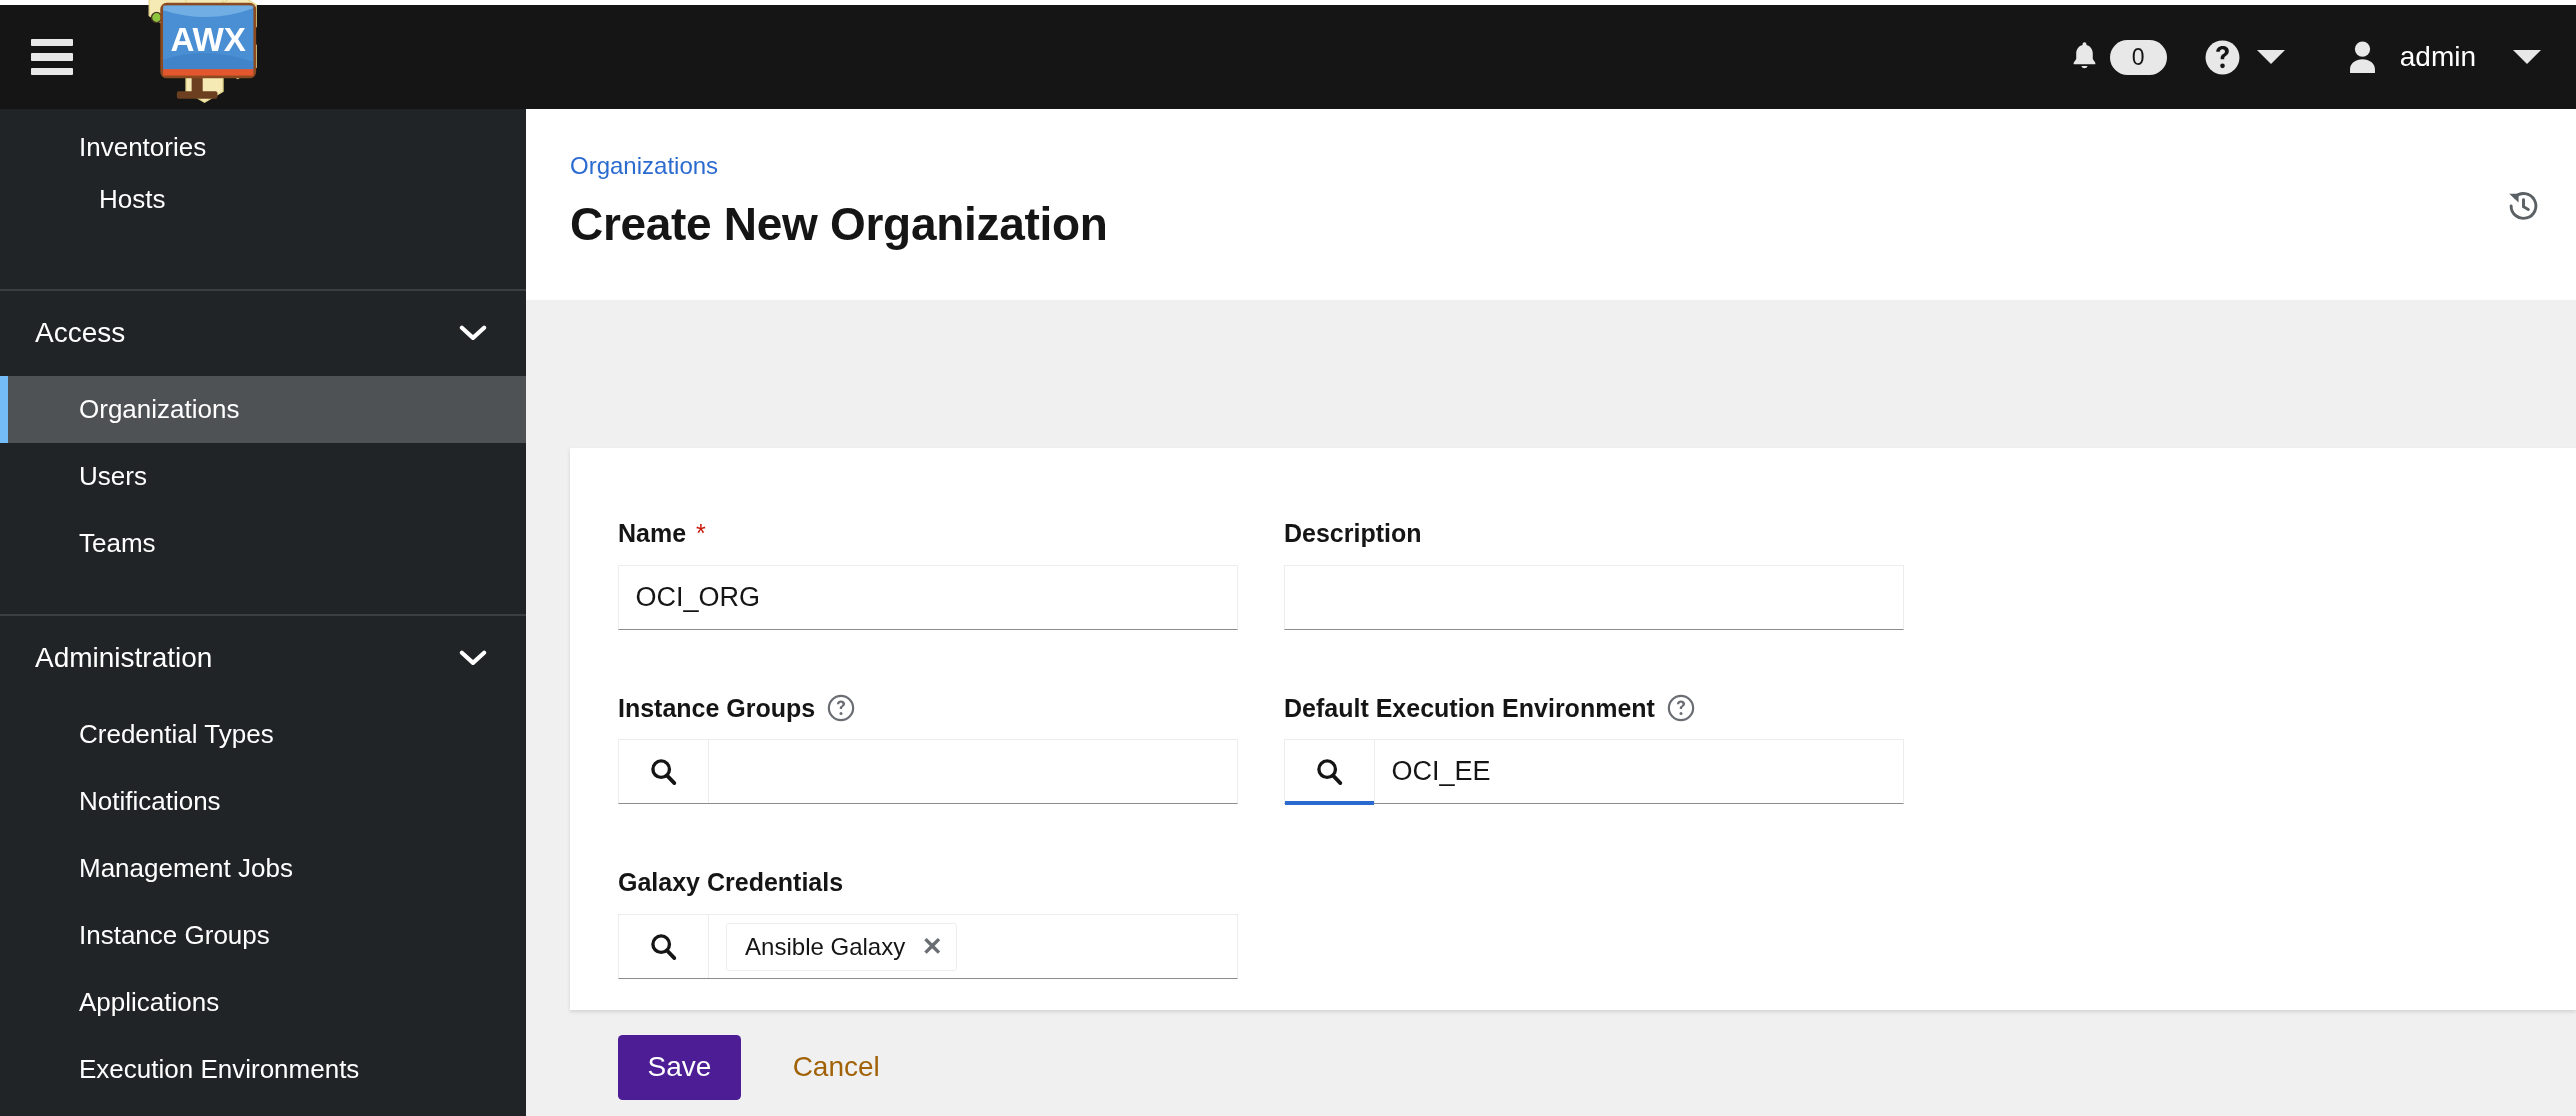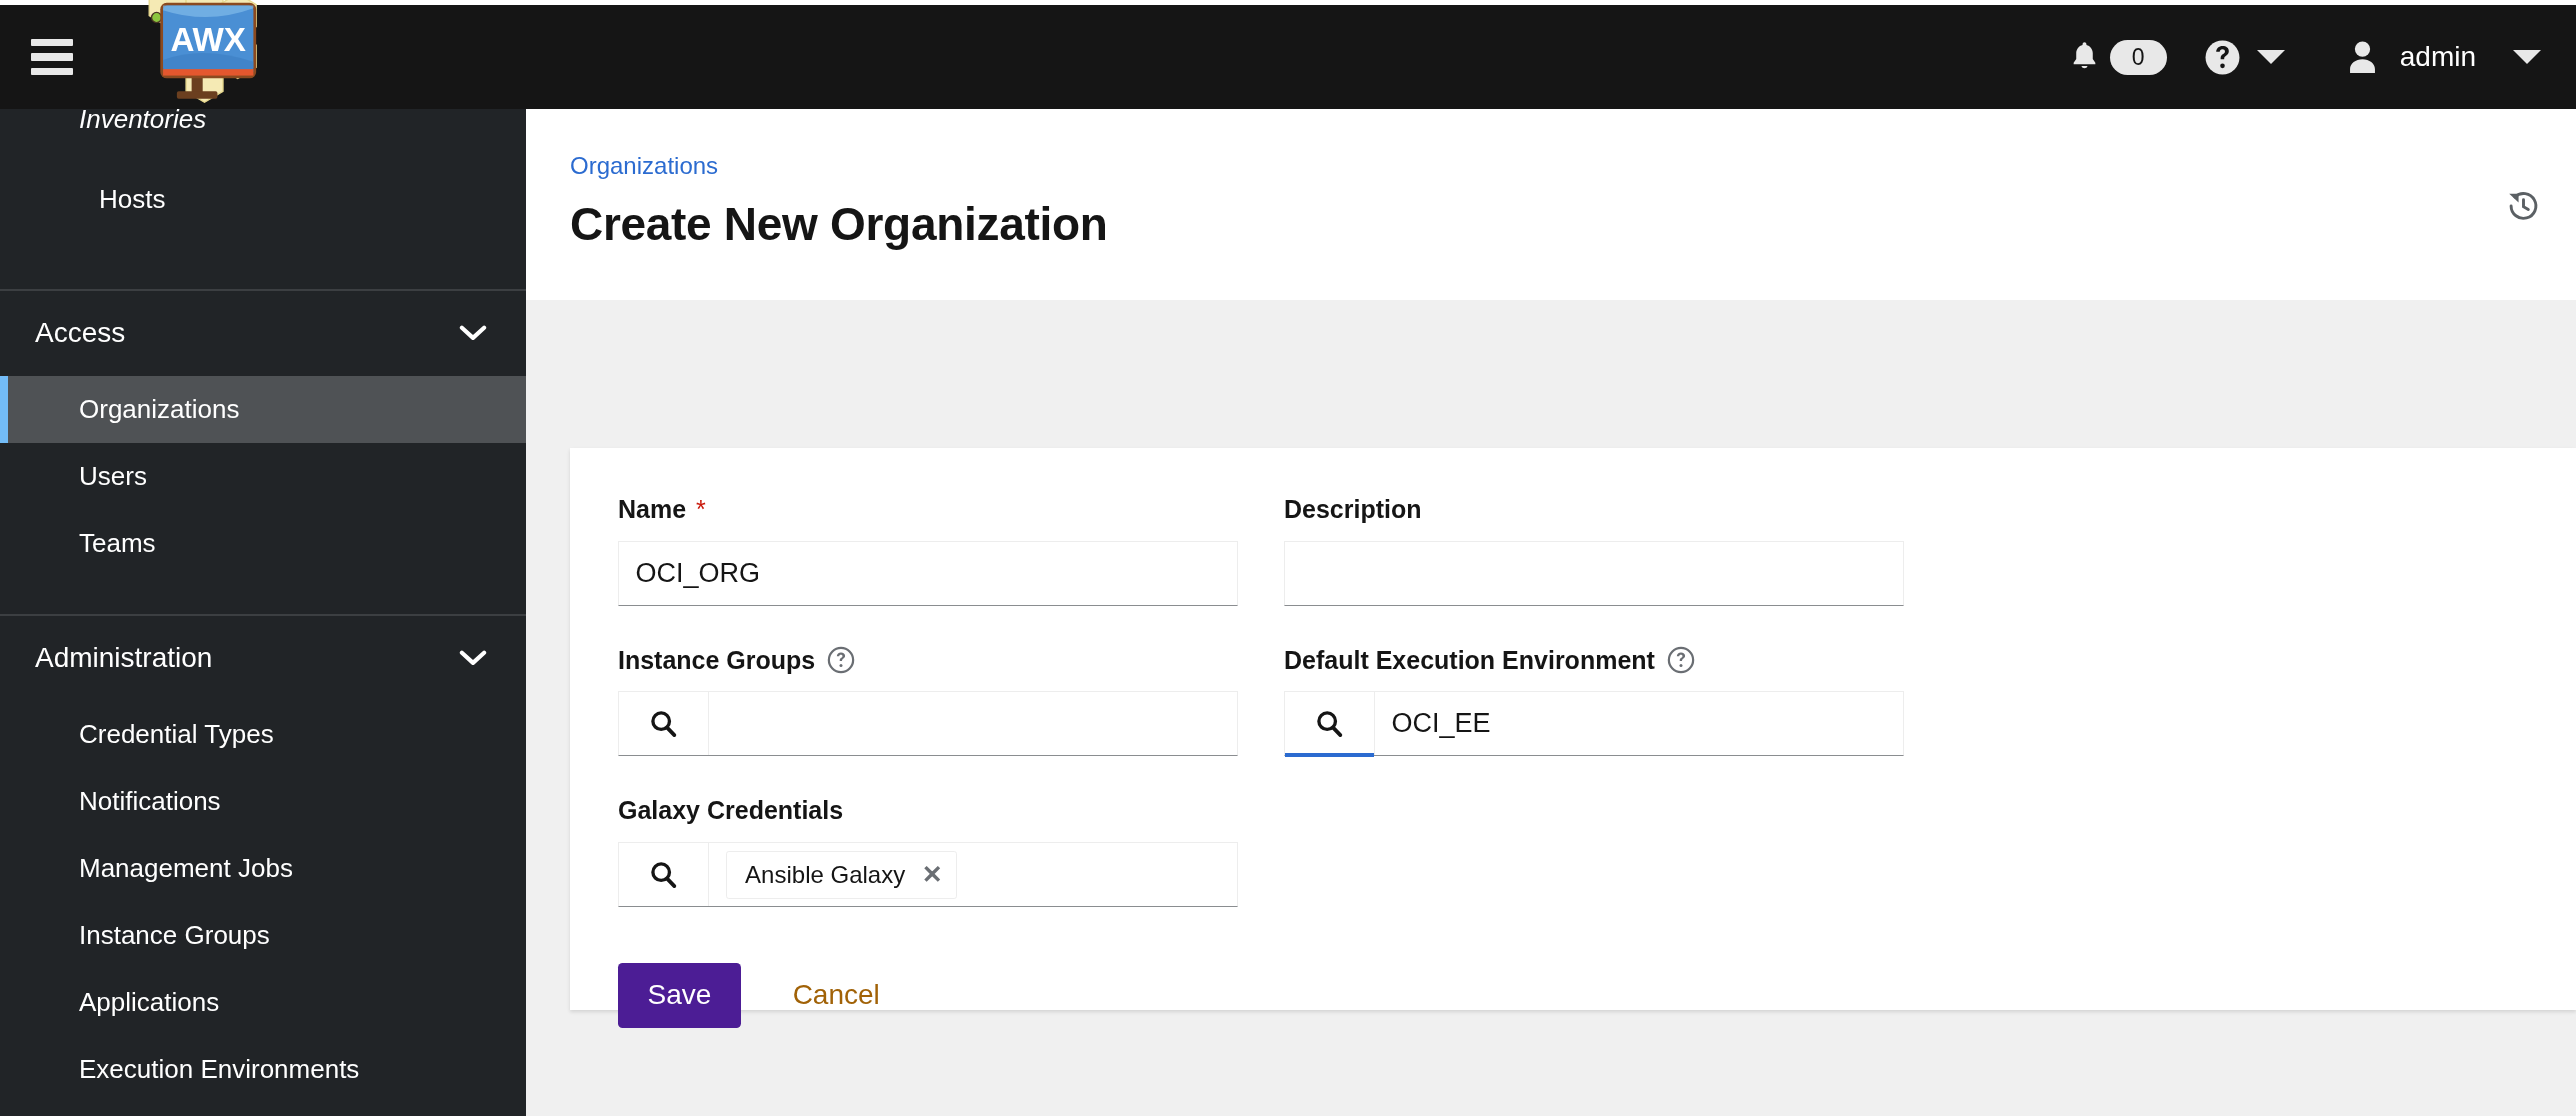--- a/index.html
+++ b/index.html
@@ -228,20 +228,21 @@
   .field:last-child { margin-right: 0; }
 
   .field-label {
     font-size: 25px;
     font-weight: bold;
     color: #151515;
     margin-bottom: 15.7px;
     display: flex;
     align-items: center;
     height: 31px;
+    margin-top: 24px;
   }
 
   .req-star {
     color: #c9190b;
     font-size: 25px;
     margin-left: 10px;
     font-weight: normal;
   }
 
   .help-circle {
@@ -438,21 +439,21 @@
       <div class="mh-item">
         <span class="caret"></span>
       </div>
 
     </div>
   </header>
 
   <nav class="sidebar">
 
     <div class="nav-group">
-      <div class="nav-item top-item" style="height:59px;align-items:flex-start;font-style:italic;">
+      <div class="nav-item top-item" style="height:59px;align-items:flex-end;">
         <span>Inventories</span>
       </div>
       <div class="nav-item top-item" style="height:72px;margin-left:20px;">
         <span>Hosts</span>
       </div>
       <div style="height:54px"></div>
     </div>
 
     <div class="nav-divider"></div>
 

